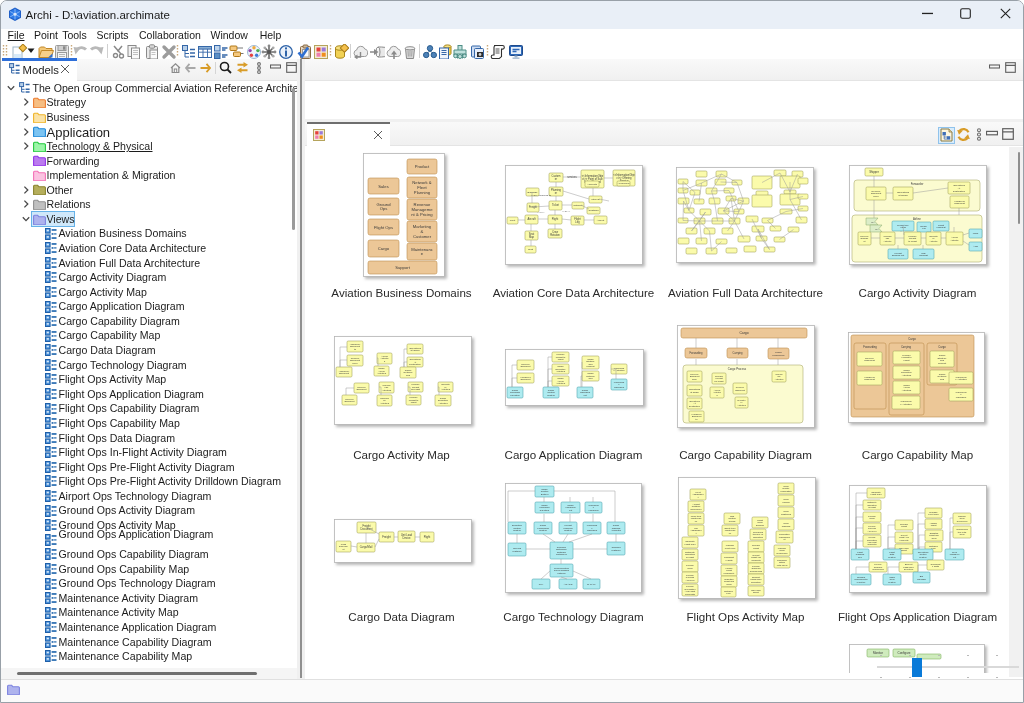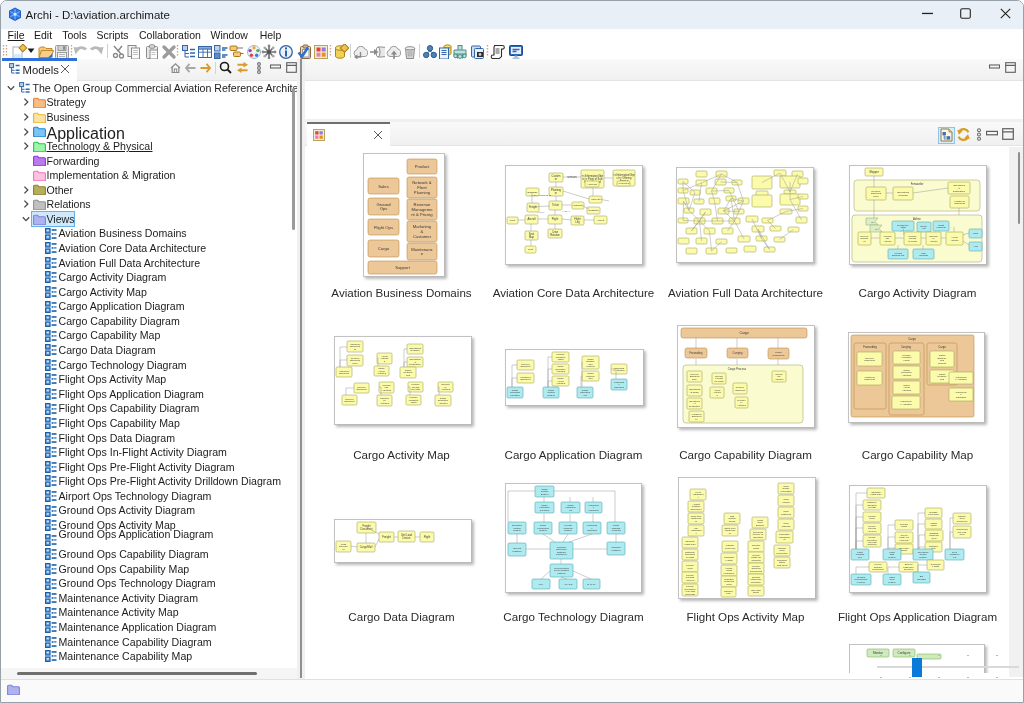--- a/index.html
+++ b/index.html
@@ -17,21 +17,21 @@
       <rect x="0" y="0.8" width="11" height="1.3" fill="#222"></rect>
     </svg>
     <svg style="position:absolute;left:959px;top:7px;" width="11" height="11" viewBox="0 0 11 11">
       <rect x="0.7" y="0.7" width="9.6" height="9.6" rx="1.6" fill="none" stroke="#222" stroke-width="1.1"></rect>
     </svg>
     <svg style="position:absolute;left:999px;top:7px;" width="11" height="11" viewBox="0 0 11 11">
       <path d="M0.8 0.8 L10.2 10.2 M10.2 0.8 L0.8 10.2" stroke="#222" stroke-width="1.1"></path>
     </svg>
     <div style="position:absolute;left:0px;top:28px;width:1024px;height:15px;background:#ffffff;"></div>
     <div style="position:absolute;left:6.6px;top:28.2px;font-size:10.5px;color:#1a1a1a;white-space:nowrap;text-decoration:underline;">File</div>
-    <div style="position:absolute;left:33px;top:28.2px;font-size:10.5px;color:#1a1a1a;white-space:nowrap;">Edit</div>
+    <div style="position:absolute;left:33px;top:28.2px;font-size:10.5px;color:#1a1a1a;white-space:nowrap;">Point</div>
     <div style="position:absolute;left:61.2px;top:28.2px;font-size:10.5px;color:#1a1a1a;white-space:nowrap;">Tools</div>
     <div style="position:absolute;left:95.5px;top:28.2px;font-size:10.5px;color:#1a1a1a;white-space:nowrap;">Scripts</div>
     <div style="position:absolute;left:138px;top:28.2px;font-size:10.5px;color:#1a1a1a;white-space:nowrap;">Collaboration</div>
     <div style="position:absolute;left:209.5px;top:28.2px;font-size:10.5px;color:#1a1a1a;white-space:nowrap;">Window</div>
     <div style="position:absolute;left:258.7px;top:28.2px;font-size:10.5px;color:#1a1a1a;white-space:nowrap;">Help</div>
     <div style="position:absolute;left:0px;top:43px;width:1024px;height:15px;background:#ffffff;"></div>
     <svg style="position:absolute;left:0.5px;top:43px;" width="3" height="14" viewBox="0 0 3 14">
       <path d="M1.5 1 v12" stroke="#c9a87a" stroke-width="1.4" stroke-dasharray="1.4 1.6"></path>
     </svg>
     <svg style="position:absolute;left:4px;top:43px;" width="3" height="14" viewBox="0 0 3 14">
@@ -302,21 +302,21 @@
       <svg style="position:absolute;left:31.5px;top:30.559999999999995px;" width="13" height="11" viewBox="0 0 13 11">
         <path d="M0.6 9.9 V2.2 a0.9 0.9 0 0 1 0.9 -0.9 h3.2 l1.2 1.5 h5.6 a0.9 0.9 0 0 1 0.9 0.9 v6.2 a0.9 0.9 0 0 1 -0.9 0.9 h-10 a0.9 0.9 0 0 1 -0.9 -0.9 z" fill="#fbe3a8" stroke="#f0b428" stroke-width="1.1"></path>
       </svg>
       <div style="position:absolute;left:45.5px;top:29.759999999999994px;font-size:10.6px;color:#1c1c1c;white-space:nowrap;">Business</div>
       <svg style="position:absolute;left:19.5px;top:45.54px;" width="10" height="10" viewBox="0 0 10 10">
         <path d="M3.4 1.6 L6.8 5 L3.4 8.4" fill="none" stroke="#4a4a4a" stroke-width="1.3"></path>
       </svg>
       <svg style="position:absolute;left:31.5px;top:45.13999999999999px;" width="13" height="11" viewBox="0 0 13 11">
         <path d="M0.6 9.9 V2.2 a0.9 0.9 0 0 1 0.9 -0.9 h3.2 l1.2 1.5 h5.6 a0.9 0.9 0 0 1 0.9 0.9 v6.2 a0.9 0.9 0 0 1 -0.9 0.9 h-10 a0.9 0.9 0 0 1 -0.9 -0.9 z" fill="#7cc4f2" stroke="#1e88d8" stroke-width="1.1"></path>
       </svg>
-      <div style="position:absolute;left:45.5px;top:44.339999999999996px;font-size:16px;color:#1c1c1c;white-space:nowrap;">Application</div>
+      <div style="position:absolute;left:45.5px;top:44.339999999999996px;font-size:13px;color:#1c1c1c;white-space:nowrap;">Application</div>
       <svg style="position:absolute;left:19.5px;top:60.12px;" width="10" height="10" viewBox="0 0 10 10">
         <path d="M3.4 1.6 L6.8 5 L3.4 8.4" fill="none" stroke="#4a4a4a" stroke-width="1.3"></path>
       </svg>
       <svg style="position:absolute;left:31.5px;top:59.71999999999999px;" width="13" height="11" viewBox="0 0 13 11">
         <path d="M0.6 9.9 V2.2 a0.9 0.9 0 0 1 0.9 -0.9 h3.2 l1.2 1.5 h5.6 a0.9 0.9 0 0 1 0.9 0.9 v6.2 a0.9 0.9 0 0 1 -0.9 0.9 h-10 a0.9 0.9 0 0 1 -0.9 -0.9 z" fill="#9cf5a8" stroke="#22c93c" stroke-width="1.1"></path>
       </svg>
       <div style="position:absolute;left:45.5px;top:58.919999999999995px;font-size:10.6px;color:#1c1c1c;white-space:nowrap;text-decoration:underline;">Technology &amp; Physical</div>
       <svg style="position:absolute;left:31.5px;top:74.3px;" width="13" height="11" viewBox="0 0 13 11">
         <path d="M0.6 9.9 V2.2 a0.9 0.9 0 0 1 0.9 -0.9 h3.2 l1.2 1.5 h5.6 a0.9 0.9 0 0 1 0.9 0.9 v6.2 a0.9 0.9 0 0 1 -0.9 0.9 h-10 a0.9 0.9 0 0 1 -0.9 -0.9 z" fill="#bb7bee" stroke="#9333ea" stroke-width="1.1"></path>
       </svg>

